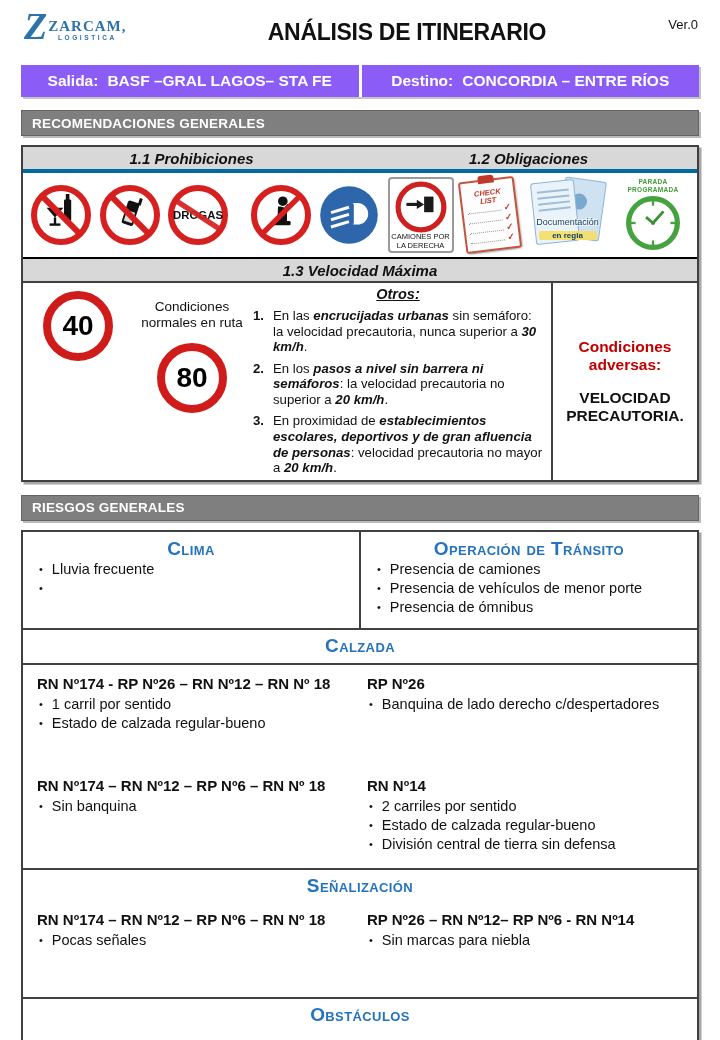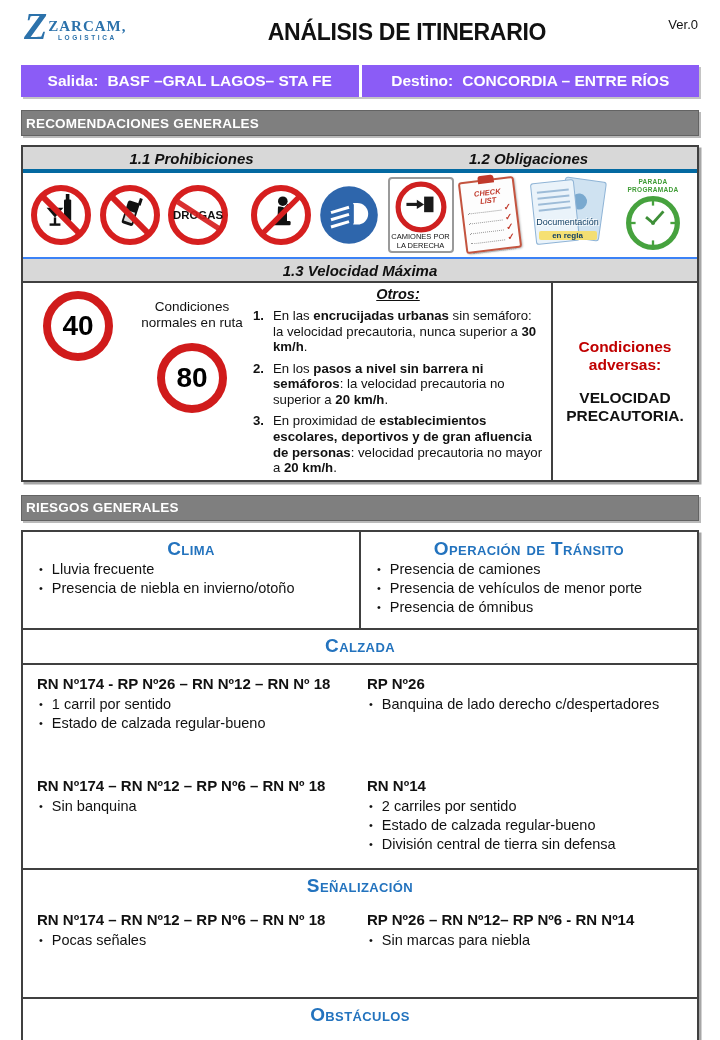--- a/index.html
+++ b/index.html
@@ -1,46 +1,46 @@
 <!DOCTYPE html>
 <html><head>
 <meta charset="utf-8">
 <style>
   html,body{margin:0;padding:0;background:#fff;}
   .page{width:720px;height:1040px;position:relative;overflow:hidden;background:#fff;
         font-family:"Liberation Sans",sans-serif;color:#111;}
-  .bold{font-weight:bold;}
+  .bold{font-weight:bold;font-style:italic;}
 
   
   .hdr{display:flex;align-items:flex-start;padding:10px 22px 0 24px;height:56px;box-sizing:border-box;}
   .logo{width:150px;display:flex;align-items:flex-start;color:#2c72ab;}
   .logo-z{font-family:"Liberation Serif",serif;font-size:38px;line-height:.85;font-weight:bold;font-style:italic;}
   .logo-right{display:flex;flex-direction:column;padding-top:9px;margin-left:1px;}
   .logo-name{font-family:"Liberation Serif",serif;font-size:15px;font-weight:bold;letter-spacing:1px;line-height:1;}
   .logo-sub{font-size:6.5px;letter-spacing:2.6px;line-height:1.3;text-align:center;font-weight:bold;}
   .hdr-title{flex:1;text-align:center;font-size:23px;font-weight:bold;letter-spacing:-.3px;padding-top:9px;}
   .hdr-ver{width:58px;text-align:right;font-size:13px;padding-top:7px;}
 
   
   .route{display:flex;height:32px;margin:9px 21px 0;box-shadow:2px 2px 0 rgba(125,125,125,.45);}
   .route-cell{flex:1;background:#8b5cf6;color:#fff;font-weight:bold;font-size:15.5px;
               display:flex;align-items:center;justify-content:center;gap:9px;white-space:nowrap;}
   .route-cell+.route-cell{margin-left:3px;}
 
   
   .gbar{height:26px;margin:13px 21px 0;background:#7f7f7f;border:1px solid #636363;
         box-shadow:2px 2px 0 rgba(130,130,130,.55);color:#fff;font-weight:bold;font-size:13.5px;
-        display:flex;align-items:center;padding-left:4px;box-sizing:border-box;letter-spacing:.2px;text-align:center;}
+        display:flex;align-items:center;padding-left:10px;box-sizing:border-box;letter-spacing:.2px;text-align:center;}
 
   
   .box{margin:9px 21px 0;border:2px solid #404040;box-shadow:2.5px 2.5px 0 #a6a6a6;background:#fff;}
 
   .subhdr{display:flex;background:#d8d8d8;height:22px;}
   .subhdr.top{border-bottom:4px solid #0369a1;}
-  .subhdr.mid{border-top:2px solid #3b82f6;border-bottom:2px solid #404040;}
+  .subhdr.mid{border-top:2px solid #000000;border-bottom:2px solid #404040;}
   .subhdr-cell{flex:1;display:flex;align-items:center;justify-content:center;
                font-weight:bold;font-style:italic;font-size:15px;}
 
   
   .icons{display:flex;align-items:center;justify-content:space-between;height:84px;padding:0 8px;}
   .sign-svg{display:block;}
   .gap-r{margin-right:14px;}
   .sign-card{background:#fff;border:2px solid #9a9a9a;border-radius:4px;width:60px;padding:2px 1px 1px;
              display:flex;flex-direction:column;align-items:center;}
   .sign-card-label{font-size:7.5px;font-weight:normal;text-align:center;line-height:1.1;}
@@ -282,21 +282,20 @@
     <div class="r-row">
       <div class="r-cell first">
         <div class="sec-title">Clima</div>
         <div>
             <div class="b-item">
               <span class="b-dot">•</span>
               <span>Lluvia frecuente</span>
             </div>
             <div class="b-item">
               <span class="b-dot">•</span>
-              <span>Presencia de niebla en invierno/otoño</span>
             </div>
           </div>
       </div>
       <div class="r-cell">
         <div class="sec-title">Operación de Tránsito</div>
         <div>
             <div class="b-item">
               <span class="b-dot">•</span>
               <span>Presencia de camiones</span>
             </div>

